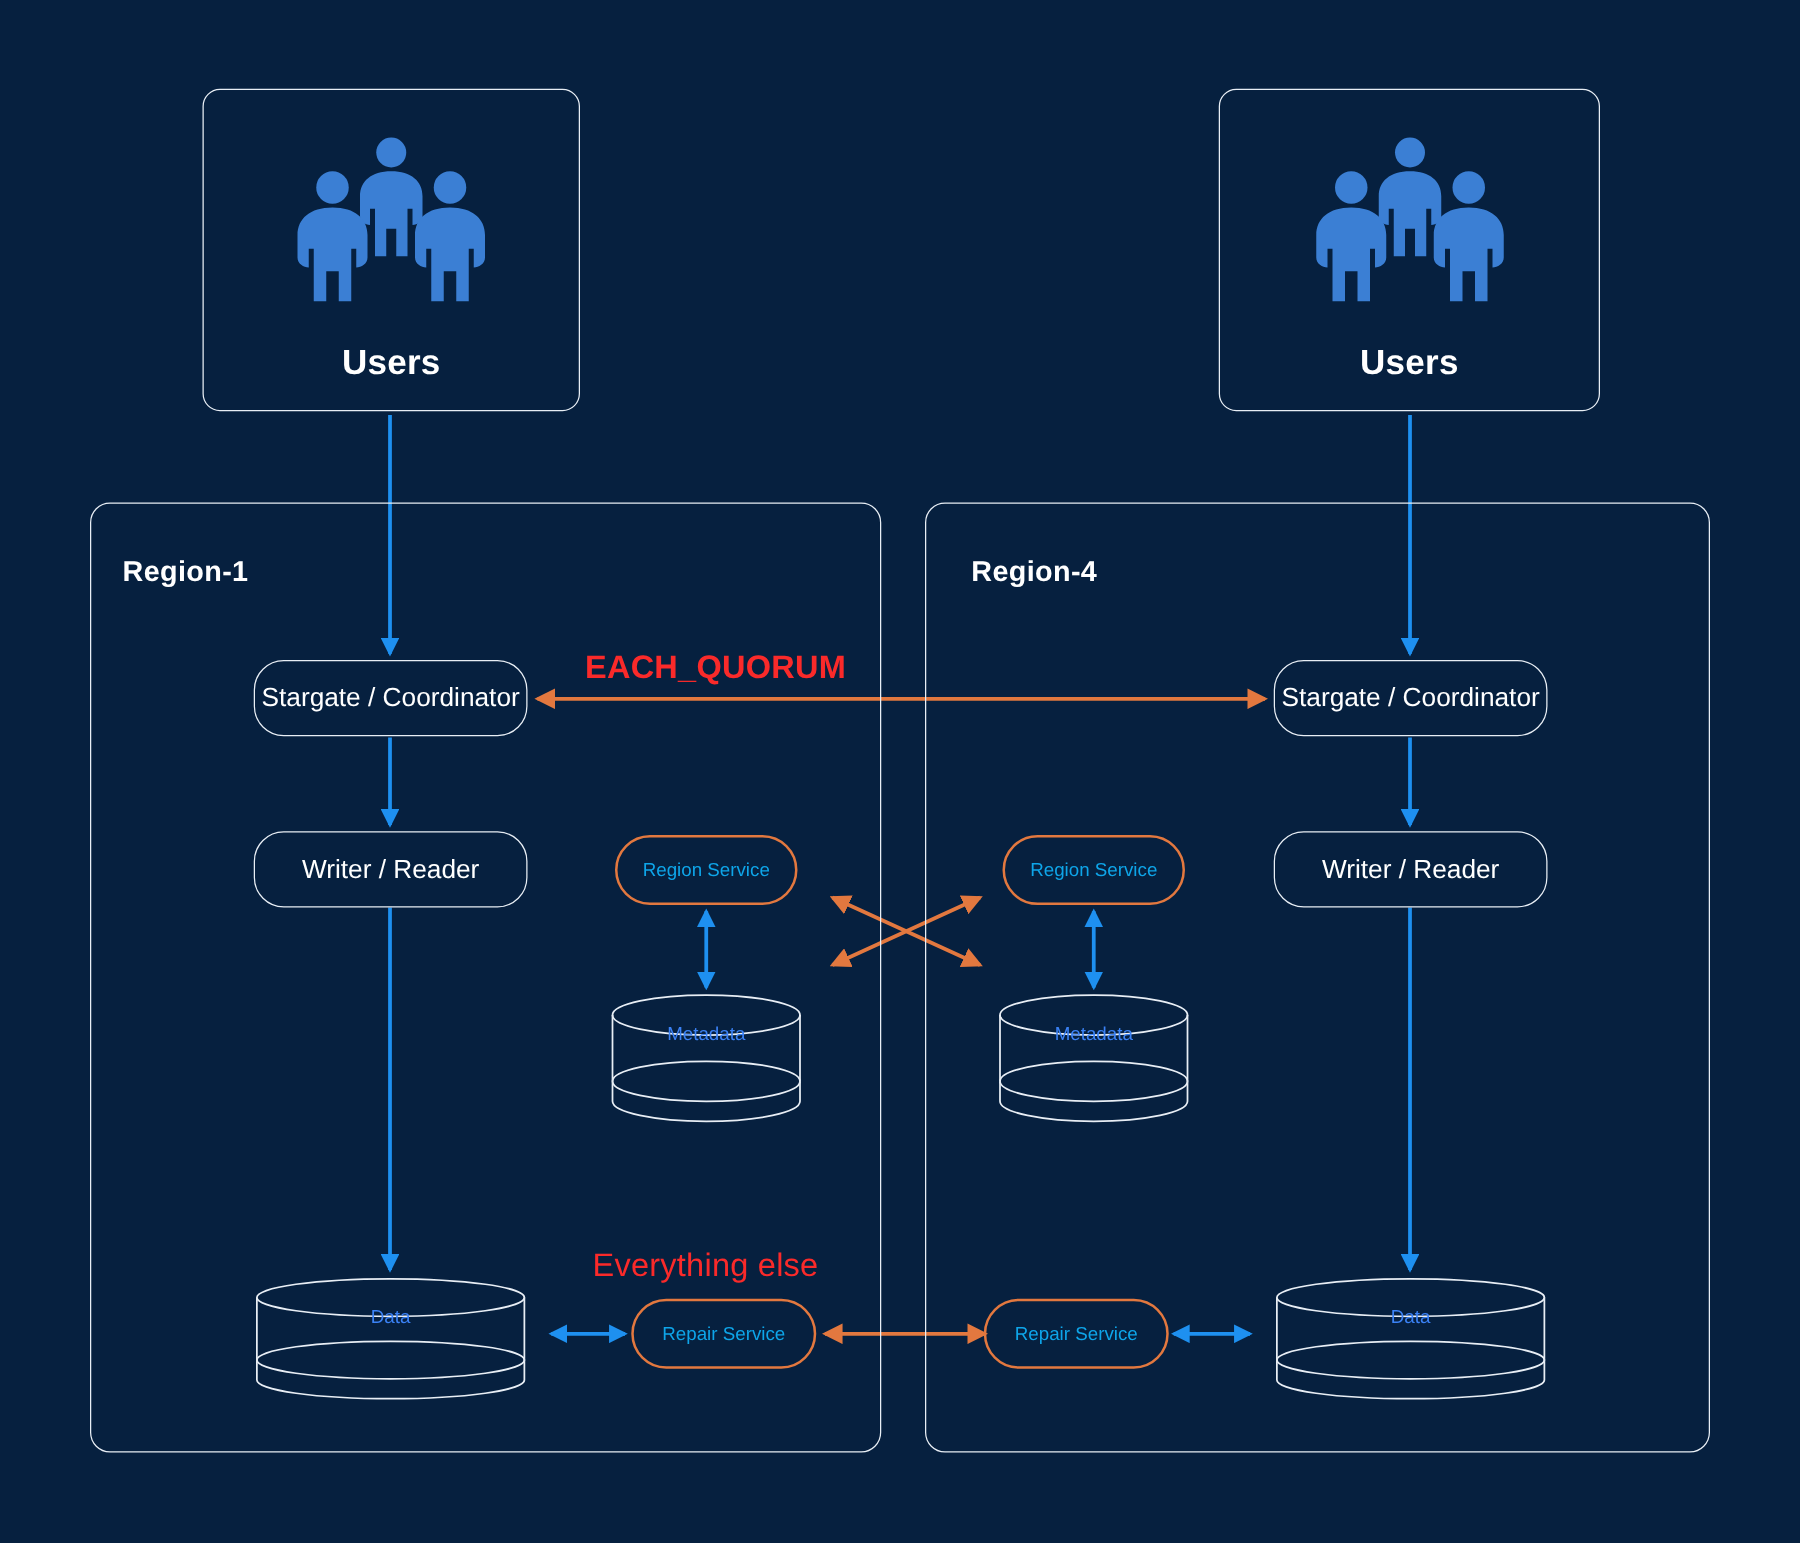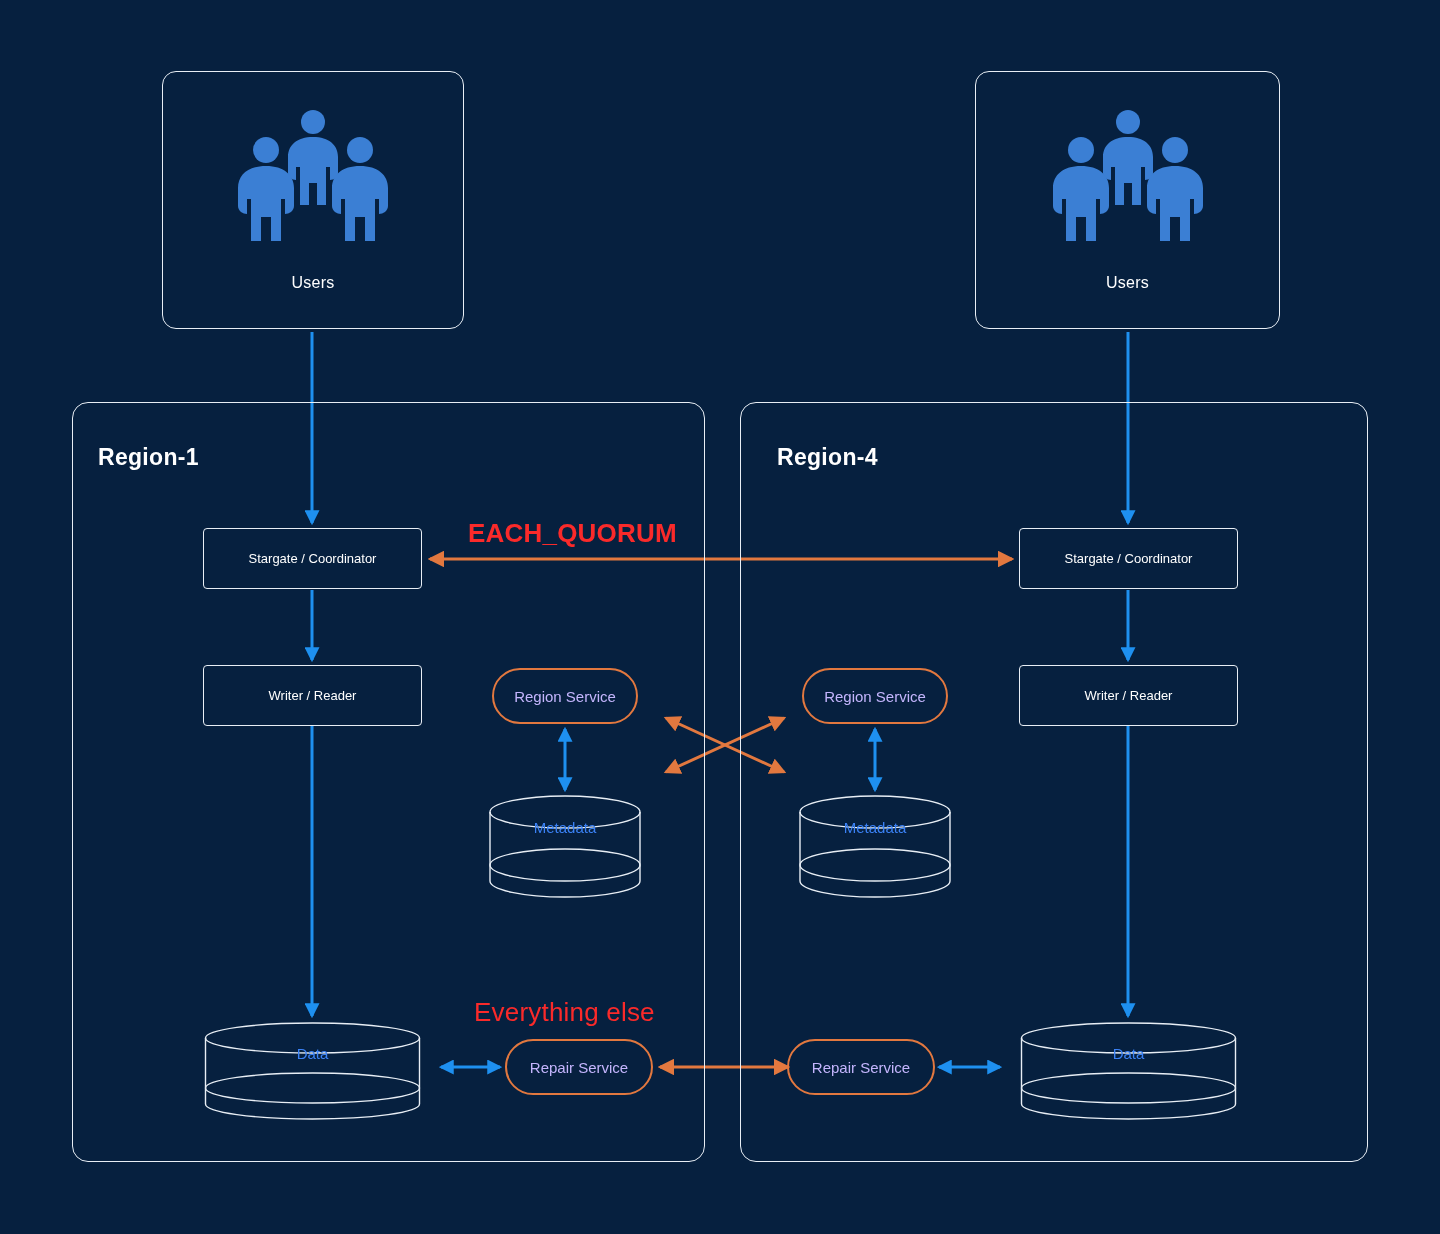--- a/index.html
+++ b/index.html
@@ -35,22 +35,23 @@
     justify-content: flex-start;
   }
   .users-art {
     margin-top: 30px;
     width: 190px;
     height: 150px;
   }
   .users-label {
     margin-top: 22px;
     color: #ffffff;
-    font-size: 16px;
+    font-size: 28px;
     letter-spacing: .2px;
+    font-weight: bold;
   }
 
   
   .region-box {
     position: absolute;
     border: 1.6px solid #e8eef5;
     border-radius: 16px;
     box-sizing: border-box;
   }
   .region-title {
@@ -59,37 +60,37 @@
     font-size: 23px;
     font-weight: bold;
     letter-spacing: .3px;
   }
 
   
   .node-box {
     position: absolute;
     box-sizing: border-box;
     border: 1.4px solid #e8eef5;
-    border-radius: 4px;
+    border-radius: 24px;
     display: flex;
     align-items: center;
     justify-content: center;
     color: #ffffff;
-    font-size: 13px;
+    font-size: 21px;
     text-align: center;
   }
   .node-pill {
     position: absolute;
     box-sizing: border-box;
     border: 2px solid #e2783f;
     border-radius: 999px;
     display: flex;
     align-items: center;
     justify-content: center;
-    color: #c4b5fd;
+    color: #0ea5e9;
     font-size: 15px;
     text-align: center;
   }
 
   
   .cyl {
     position: absolute;
   }
   .cyl svg { display: block; overflow: visible; }
   .cyl-label {

